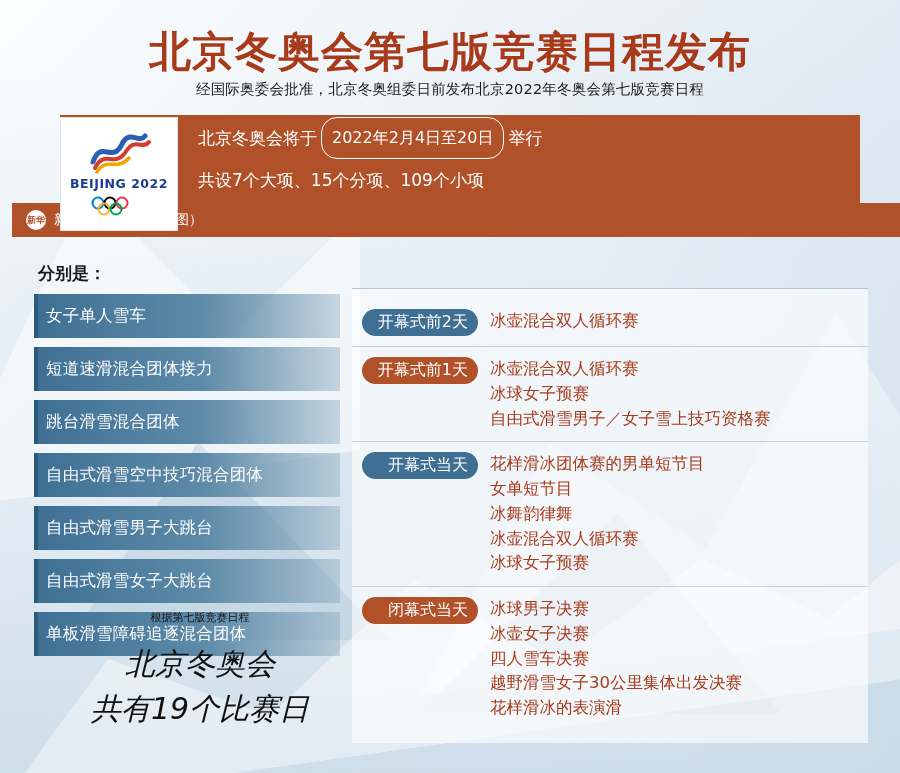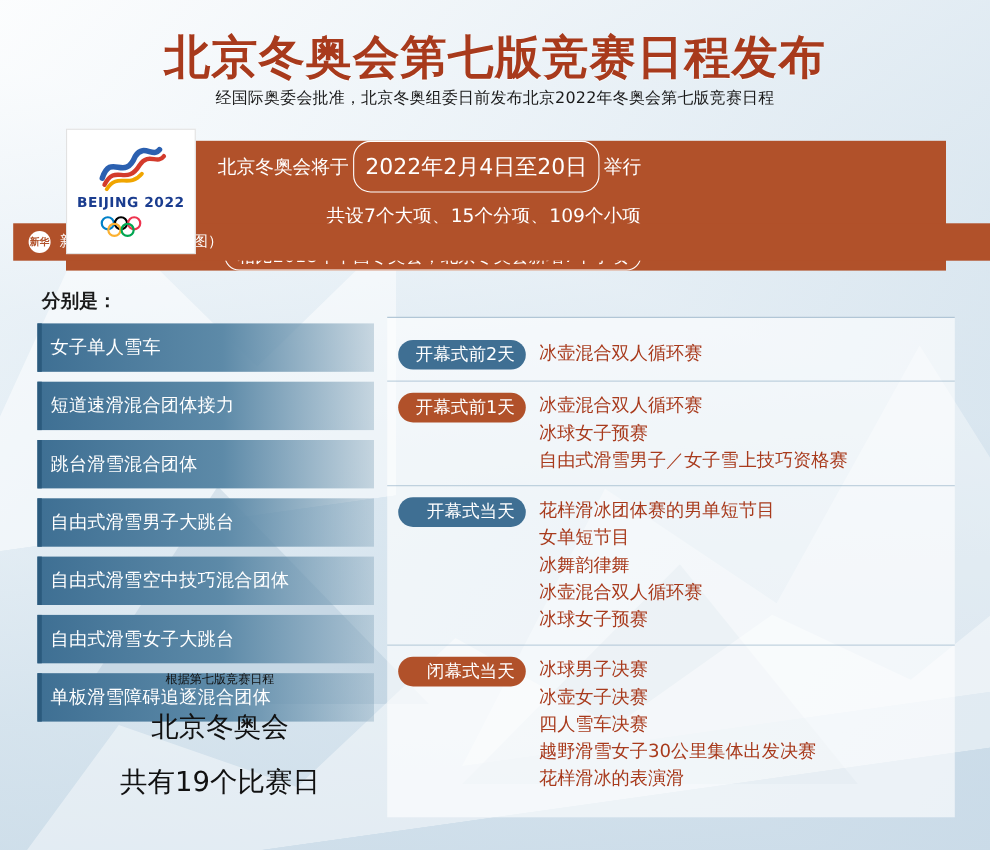--- a/index.html
+++ b/index.html
@@ -49,27 +49,26 @@
   }
 
   
   .banner-wrap {
     position: relative;
     margin-top: 16px;
     height: 122px;
   }
   .banner {
     position: absolute;
-    left: 60px; right: 40px; top: 13px;
+    left: 60px; right: 40px; top: 0;
     height: 118px;
     background: #b1512a;
     display: flex;
     align-items: center;
     padding-left: 138px;
-    text-align: right;
   }
   .logo-box {
     position: absolute;
     left: 60px; top: 2px;
     width: 118px; height: 114px;
     background: #ffffff;
     border: 1px solid #e2e2e2;
     display: flex; flex-direction: column;
     align-items: center; justify-content: center;
     z-index: 6;
@@ -86,21 +85,21 @@
   .bl2 { font-size: 17px; margin-top: 10px; }
   .bl3 { margin-top: 11px; }
   .pill {
     display: inline-block;
     border: 1.5px solid #fff;
     border-radius: 16px;
     padding: 2px 11px;
     font-size: 16px;
     line-height: 1.35;
   }
-  .pill-date { padding: 9px 10px; font-size: 20px; }
+  .pill-date { padding: 9px 10px; font-size: 16px; }
 
   
   .left-col {
     position: absolute;
     left: 34px; top: 262px;
     width: 306px;
     font-family: Liberation Mono, monospace;
   }
   .fenbie {
     font-size: 17px; color: #1a1a1a; font-weight: bold;
@@ -124,21 +123,21 @@
 
   
   .bl-note {
     position: absolute;
     left: 60px; top: 610px;
     width: 280px;
     text-align: center;
     color: #111;
   }
   .bl-note .n1 { font-size: 11px; }
-  .bl-note .n2 { font-size: 25px; margin-top: 18px; line-height: 1.42; }
+  .bl-note .n2 { font-size: 30px; margin-top: 18px; line-height: 1.42; font-style: italic; }
 
   
   .panel {
     position: absolute;
     left: 352px; top: 288px;
     width: 516px;
     background: rgba(255,255,255,0.62);
     border-top: 1px solid rgba(160,185,205,0.8);
     padding: 10px 0 12px 0;
   }
@@ -229,30 +228,30 @@
           </g>
         </svg>
       </div>
     </div>
 
     <div class="left-col">
       <div class="fenbie">分别是：</div>
       <div class="evt">女子单人雪车</div>
       <div class="evt">短道速滑混合团体接力</div>
       <div class="evt">跳台滑雪混合团体</div>
+      <div class="evt">自由式滑雪空中技巧混合团体</div>
       <div class="evt">自由式滑雪男子大跳台</div>
-      <div class="evt">自由式滑雪空中技巧混合团体</div>
       <div class="evt">自由式滑雪女子大跳台</div>
       <div class="evt">单板滑雪障碍追逐混合团体</div>
     </div>
 
     <div class="bl-note">
       <div class="n1">根据第七版竞赛日程</div>
       <div class="n2">北京冬奥会</div>
-      <div class="n2" style="margin-top:14px">共有19个比赛日</div>
+      <div class="n2" style="margin-top:2px">共有19个比赛日</div>
     </div>
 
     <div class="panel">
 
       <div class="row">
         <div class="tag blue">开幕式前2天</div>
         <div class="items">
           <div>冰壶混合双人循环赛</div>
         </div>
       </div>

